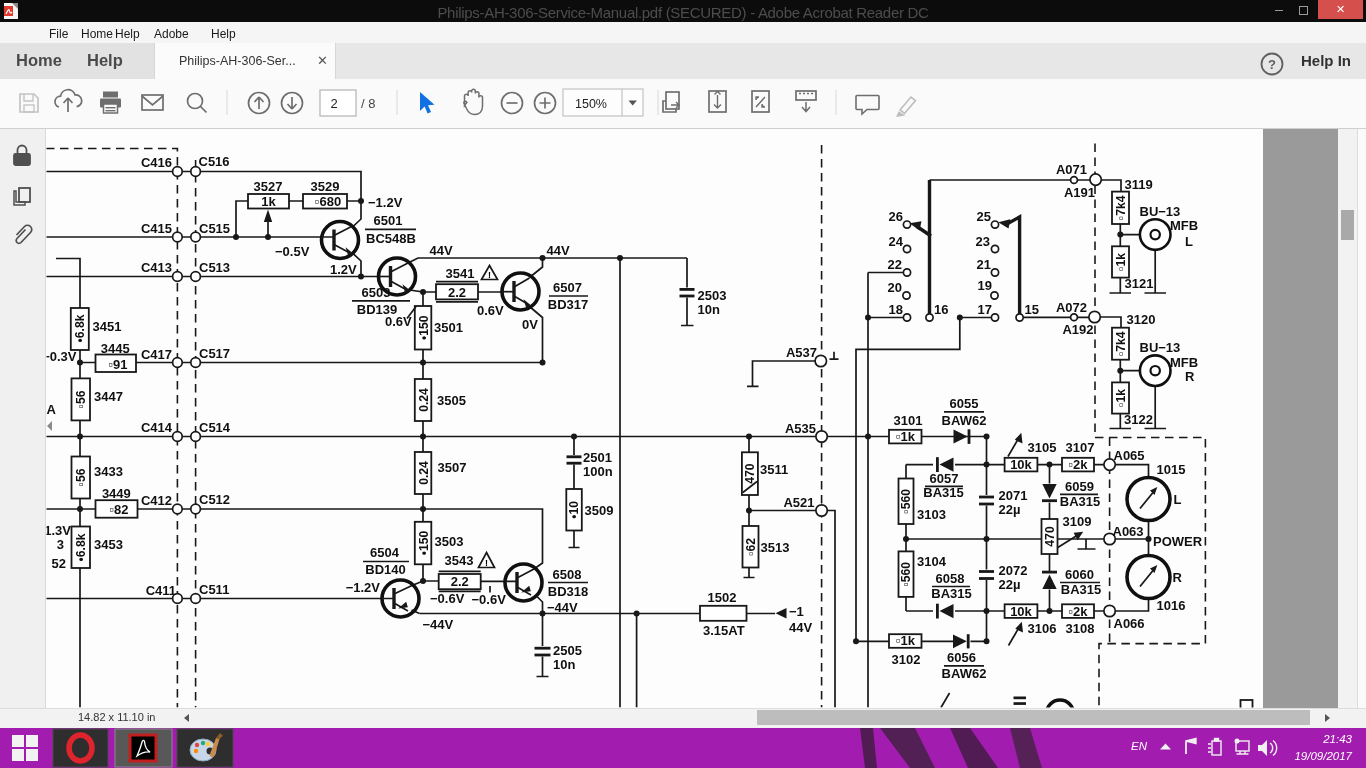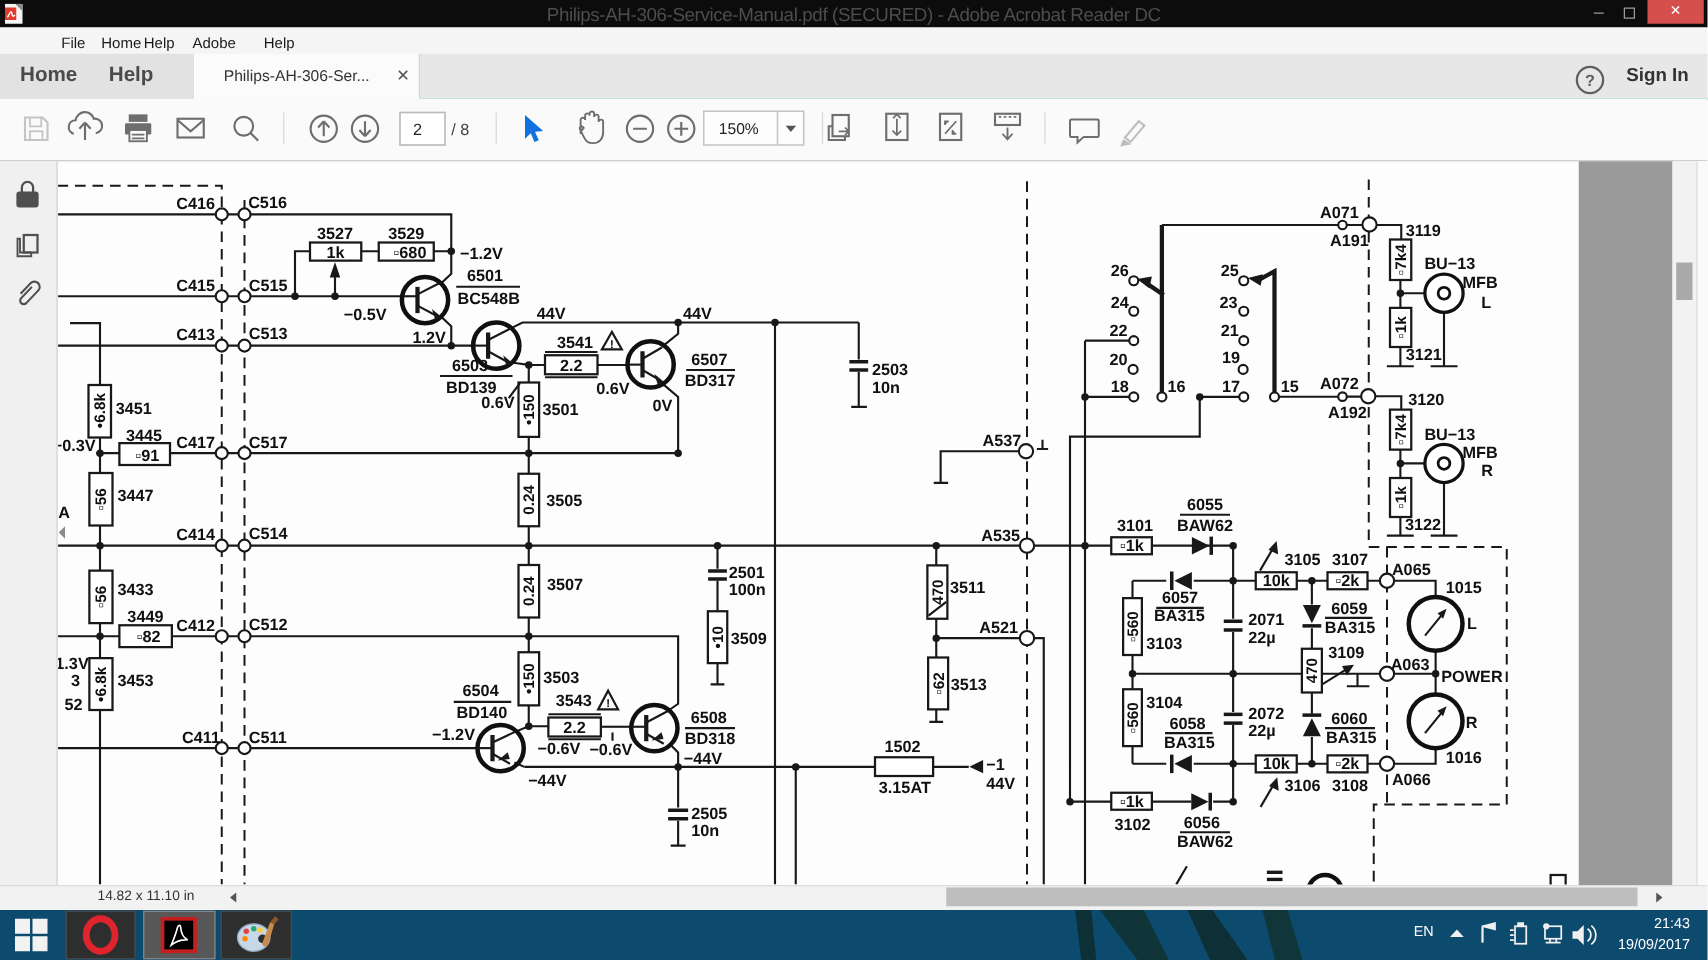--- a/index.html
+++ b/index.html
@@ -31,21 +31,21 @@
   #pagewhite{left:46px;top:129px;width:1217px;height:579px;background:#fdfdfd;}
   
   #vscroll{left:1338px;top:129px;width:19px;height:579px;background:#f2f2f2;}
   #vthumb{left:1341px;top:210px;width:13px;height:30px;background:#a9a9a9;}
   #rightstrip{left:1357px;top:129px;width:9px;height:579px;background:#fafafa;border-left:1px solid #dcdcdc;}
   
   #statusrow{left:0;top:708px;width:1366px;height:20px;background:#f2f2f2;border-top:1px solid #ddd;}
   #sizetext{left:78px;top:711px;font-size:11px;color:#333;}
   #hthumb{left:757px;top:710px;width:553px;height:15px;background:#bdbdbd;}
   
-  #taskbar{left:0;top:728px;width:1366px;height:40px;background:#0c4a6e;overflow:hidden;}
+  #taskbar{left:0;top:728px;width:1366px;height:40px;background:#a21caf;overflow:hidden;font-style:italic;}
   #clock{position:absolute;right:14px;top:3px;color:#fff;font-size:11.5px;text-align:right;line-height:1.45;}
   #entext{position:absolute;left:1131px;top:12px;color:#fff;font-size:11.5px;}
 </style>
 </head>
 <body>
 <div class="abs" id="titlebar">
   <div class="abs" id="titletext">Philips-AH-306-Service-Manual.pdf (SECURED) - Adobe Acrobat Reader DC</div>
   <svg class="abs" style="left:3px;top:3px" width="17" height="17">
     <rect x="1" y="0" width="14" height="16" fill="#f5f5f5"></rect>
     <path d="M9 0 L15 0 L15 6 Z" fill="#8a8a8a"></path>
@@ -65,21 +65,21 @@
 </div>
 <div class="abs" id="tabband">
   <div class="abs" id="hometools"></div>
   <span class="bigtab" style="left:16px">Home</span>
   <span class="bigtab" style="left:87px">Help</span>
   <div class="abs" id="activetab">
     <span id="tabtitle">Philips-AH-306-Ser...</span>
     <span id="tabx">✕</span>
   </div>
 </div>
-<div class="abs" id="signin">Sign In</div>
+<div class="abs" id="signin">Help In</div>
 <svg class="abs" style="left:1259px;top:51px" width="26" height="26">
   <circle cx="13" cy="13" r="10.5" fill="none" stroke="#5f5f5f" stroke-width="1.8"></circle>
   <text x="13" y="18" font-size="13" font-weight="bold" fill="#5f5f5f" text-anchor="middle">?</text>
 </svg>
 <div class="abs" id="toolbar"></div>
 <svg class="abs" style="left:0;top:79px" width="1366" height="49" id="toolbaricons">
   <g stroke="#6e6e6e" stroke-width="1.7" fill="none">
 
     <g stroke="#c4c4c4">
       <path d="M20 15 h14 l4 4 v14 h-18 z"></path>

